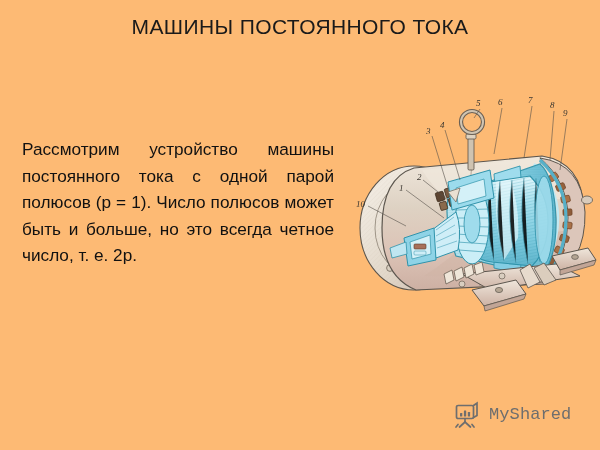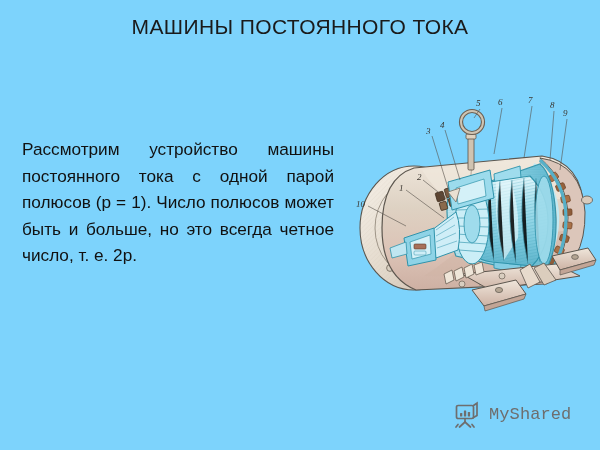--- a/index.html
+++ b/index.html
@@ -5,21 +5,21 @@
 <style>
   html, body {
     margin: 0;
     padding: 0;
     background: #ffffff;
   }
   #slide {
     position: relative;
     width: 600px;
     height: 450px;
-    background: #7dd3fc;
+    background: #fdba74;
     overflow: hidden;
     font-family: "Liberation Sans", "DejaVu Sans", sans-serif;
     -webkit-font-smoothing: antialiased;
   }
 
   
   #slide-title {
     position: absolute;
     left: 0;
     top: 14px;

